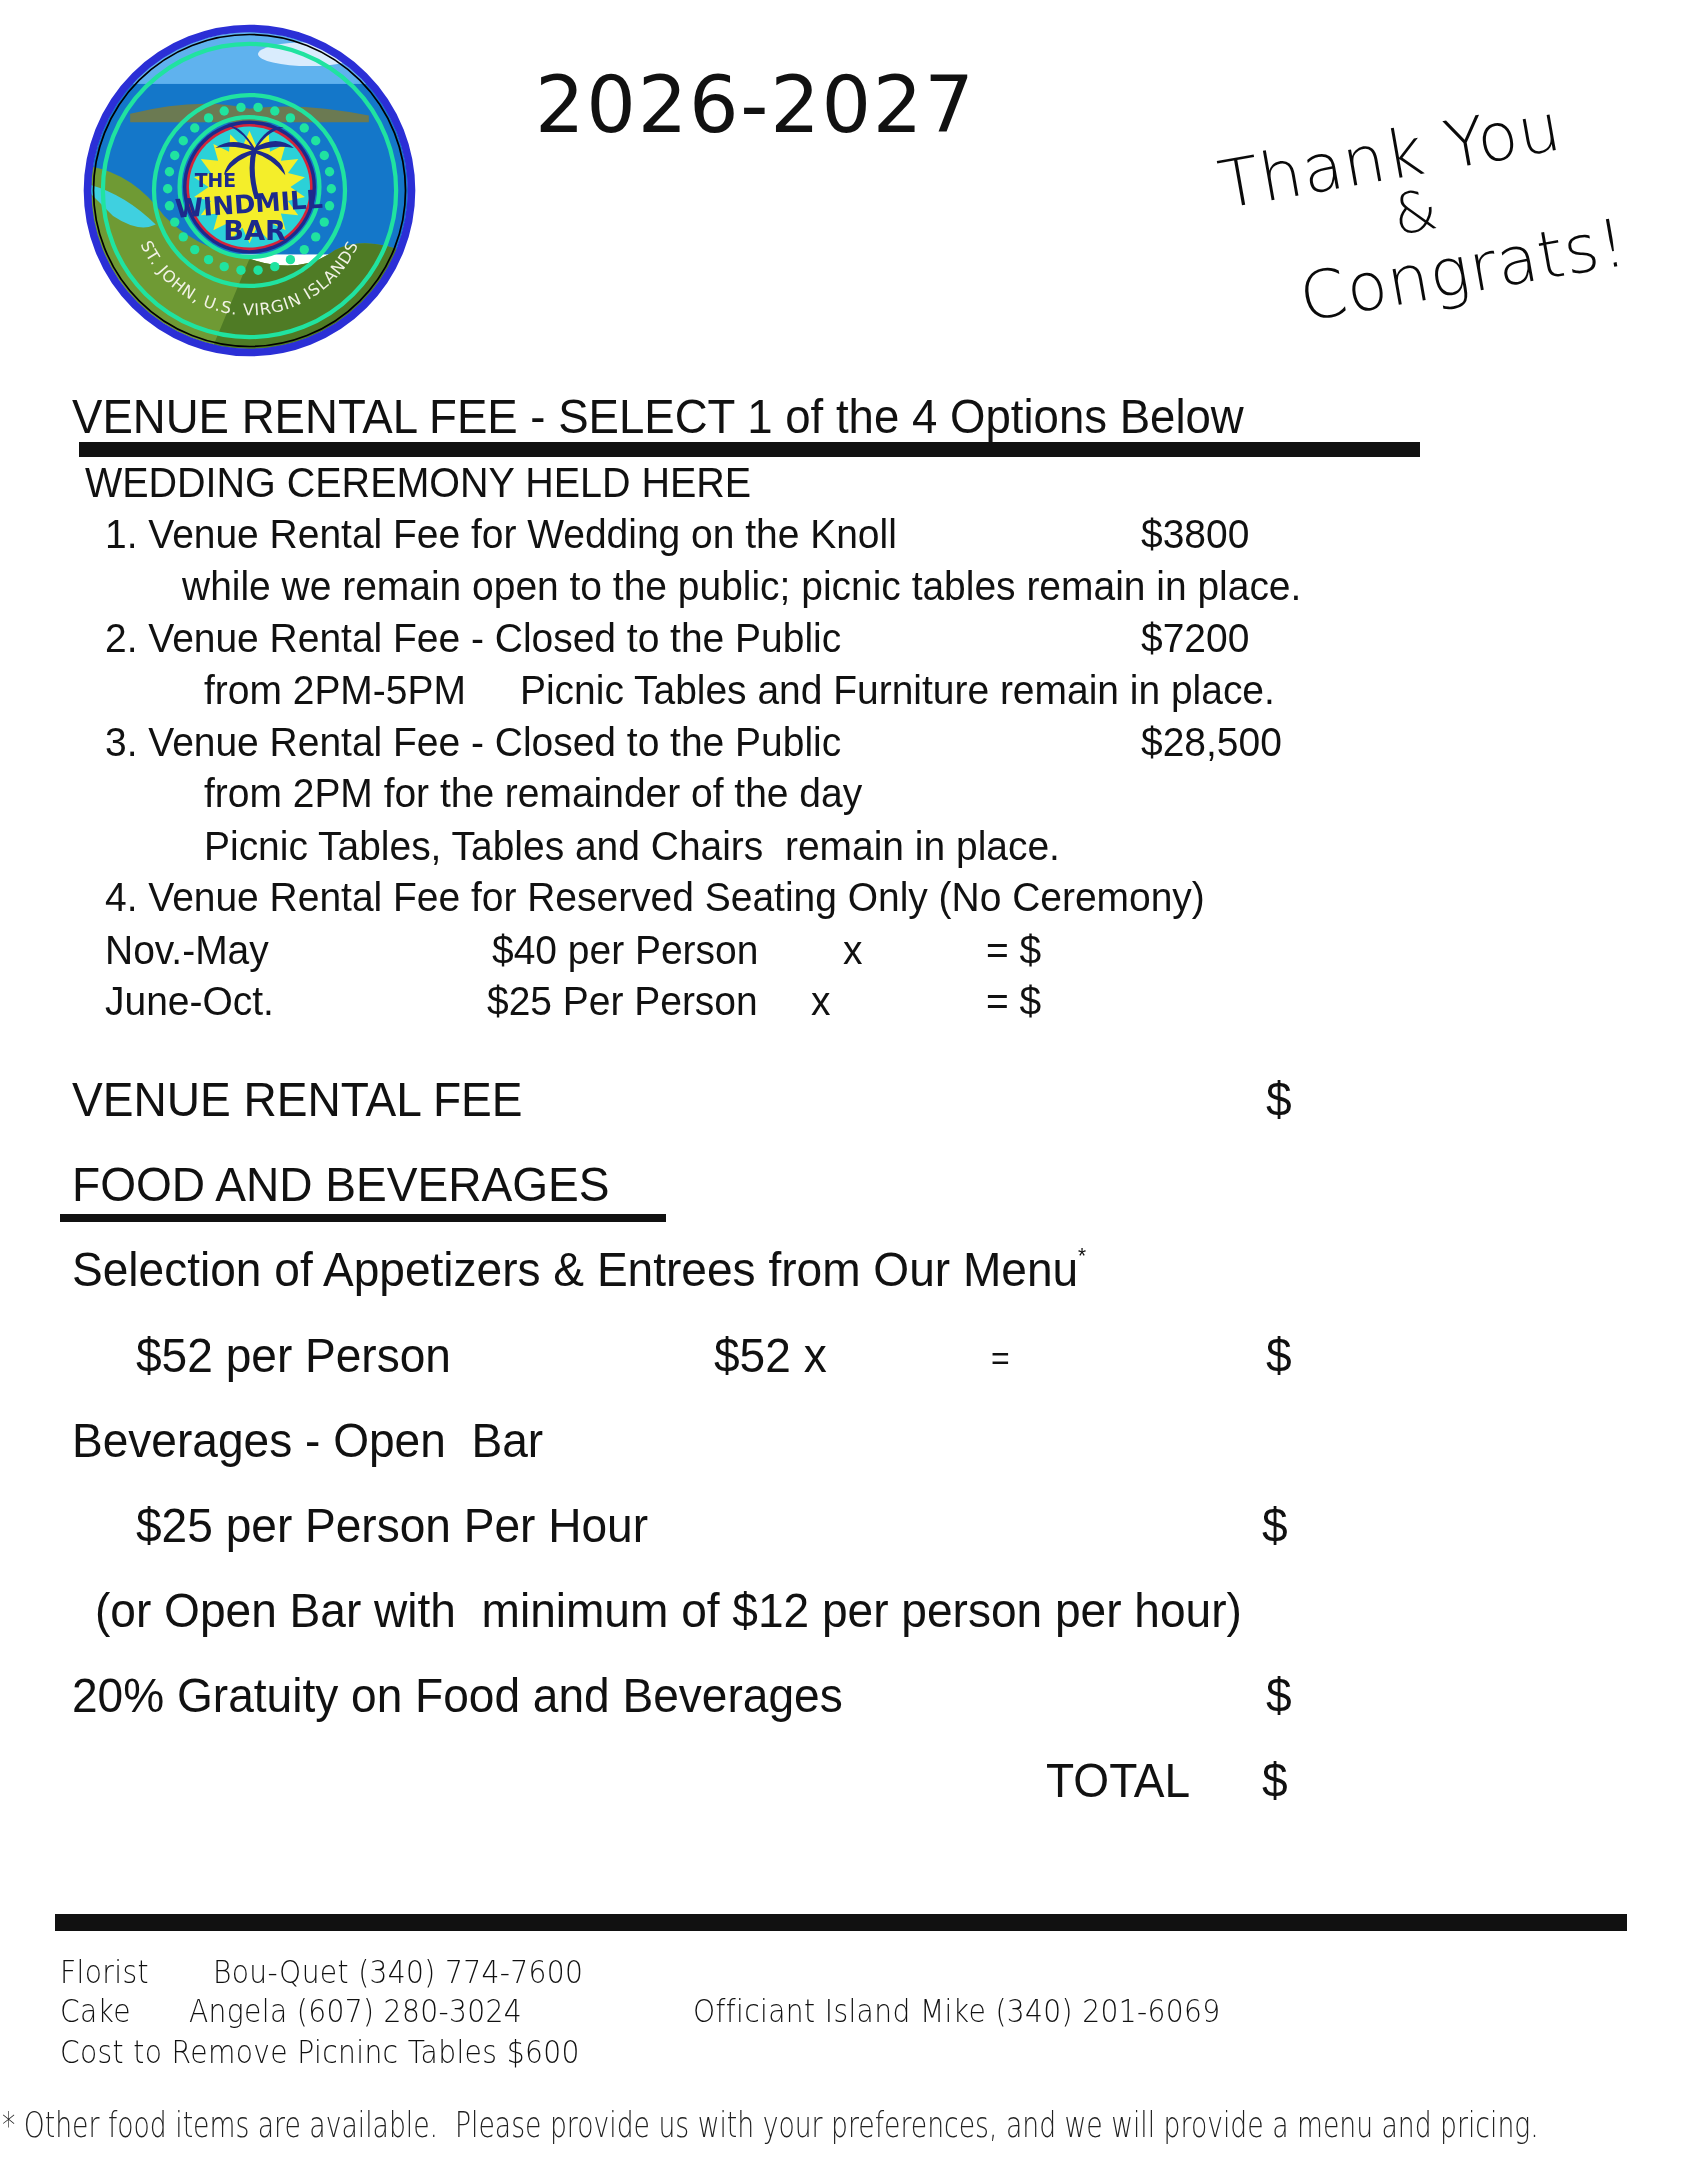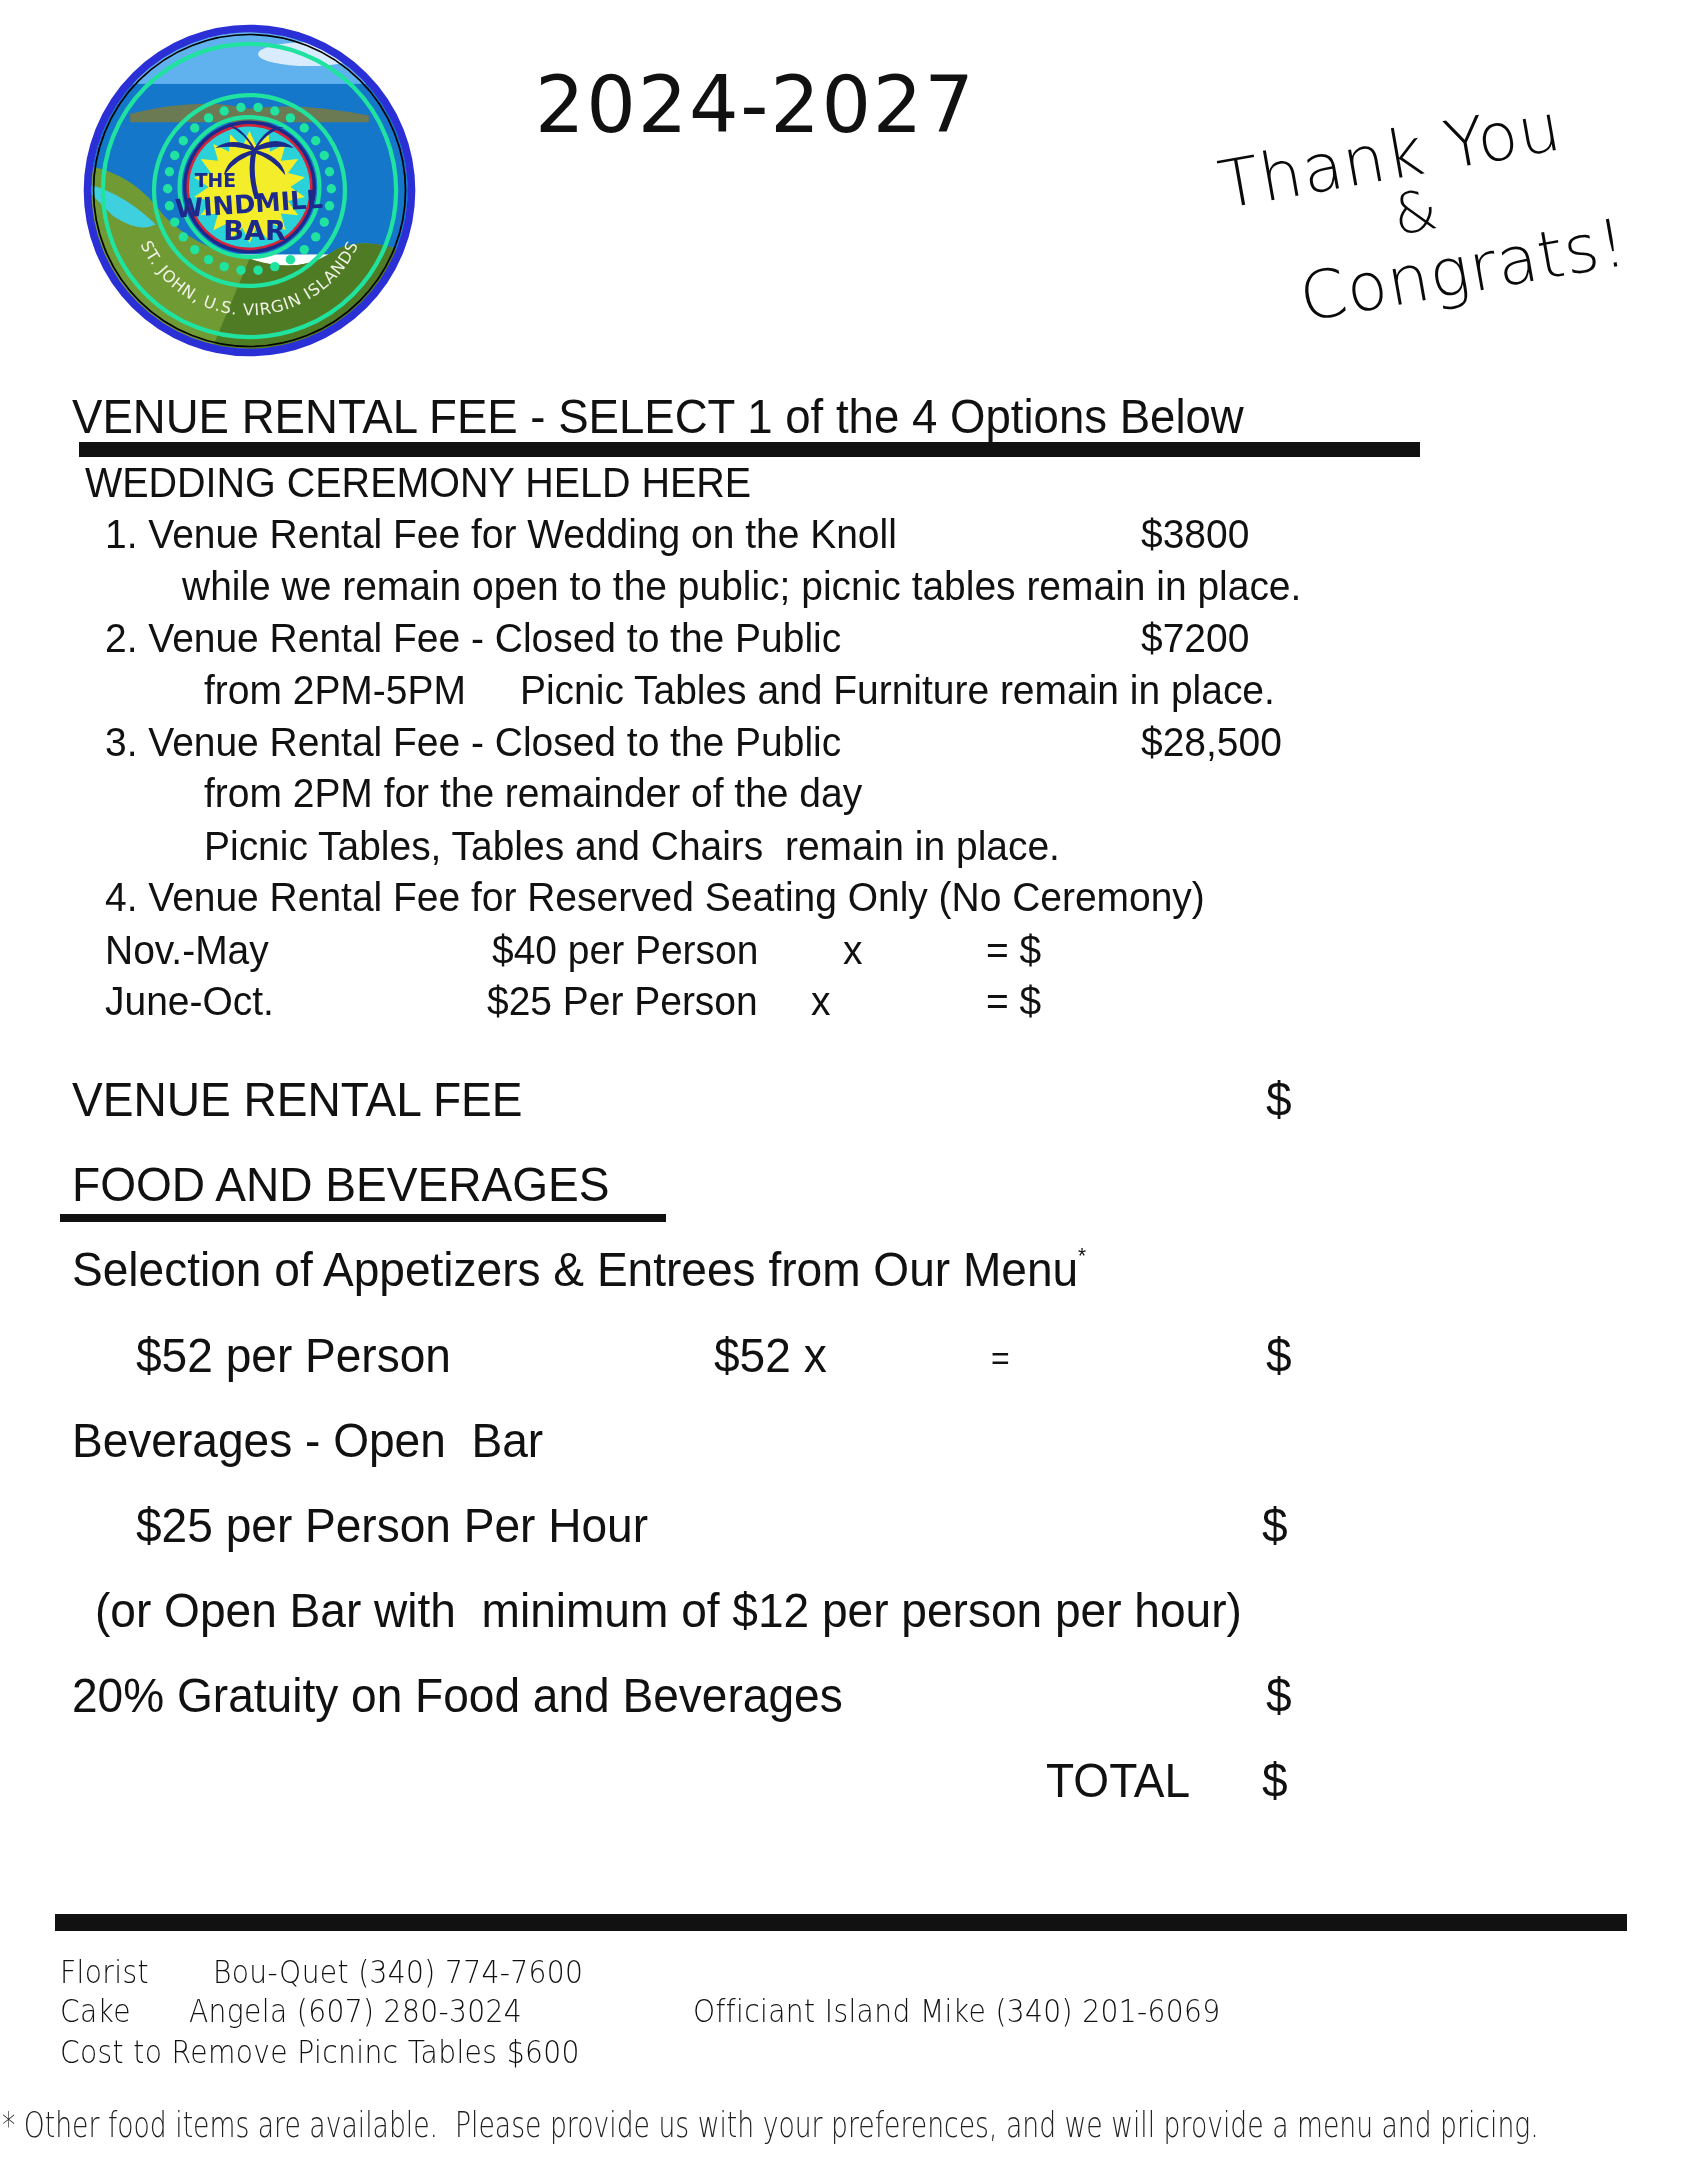--- a/index.html
+++ b/index.html
@@ -105,21 +105,21 @@
   <g font-family="DejaVu Sans, sans-serif" font-weight="bold" fill="#1d2a8c" text-anchor="middle">
     <text x="160" y="196" font-size="22">THE</text>
     <text x="200" y="226" font-size="30" transform="rotate(-4 200 226)">WINDMILL</text>
     <text x="206" y="258" font-size="32">BAR</text>
   </g>
   <text font-family="DejaVu Sans, sans-serif" font-size="19" fill="#f2f2e6" letter-spacing="1">
     <textPath href="#arcPath" startOffset="50%" text-anchor="middle">ST. JOHN, U.S. VIRGIN ISLANDS</textPath>
   </text>
 </svg>
 
-<div class="abs title">2024-2027</div>
+<div class="abs title">2026-2027</div>
 
 <div class="thanks">
   <span style="left:0px; top:37px;">Thank You</span>
   <span style="left:166px; top:101px; font-size:56px;">&amp;</span>
   <span style="left:60px; top:162px;">Congrats!</span>
 </div>
 
 <div class="abs hdr" style="left:72px; top:392px;">VENUE RENTAL FEE - SELECT 1 of the 4 Options Below</div>
 <div class="rule" style="left:79px; top:442px; width:1341px; height:14.5px;"></div>
 

